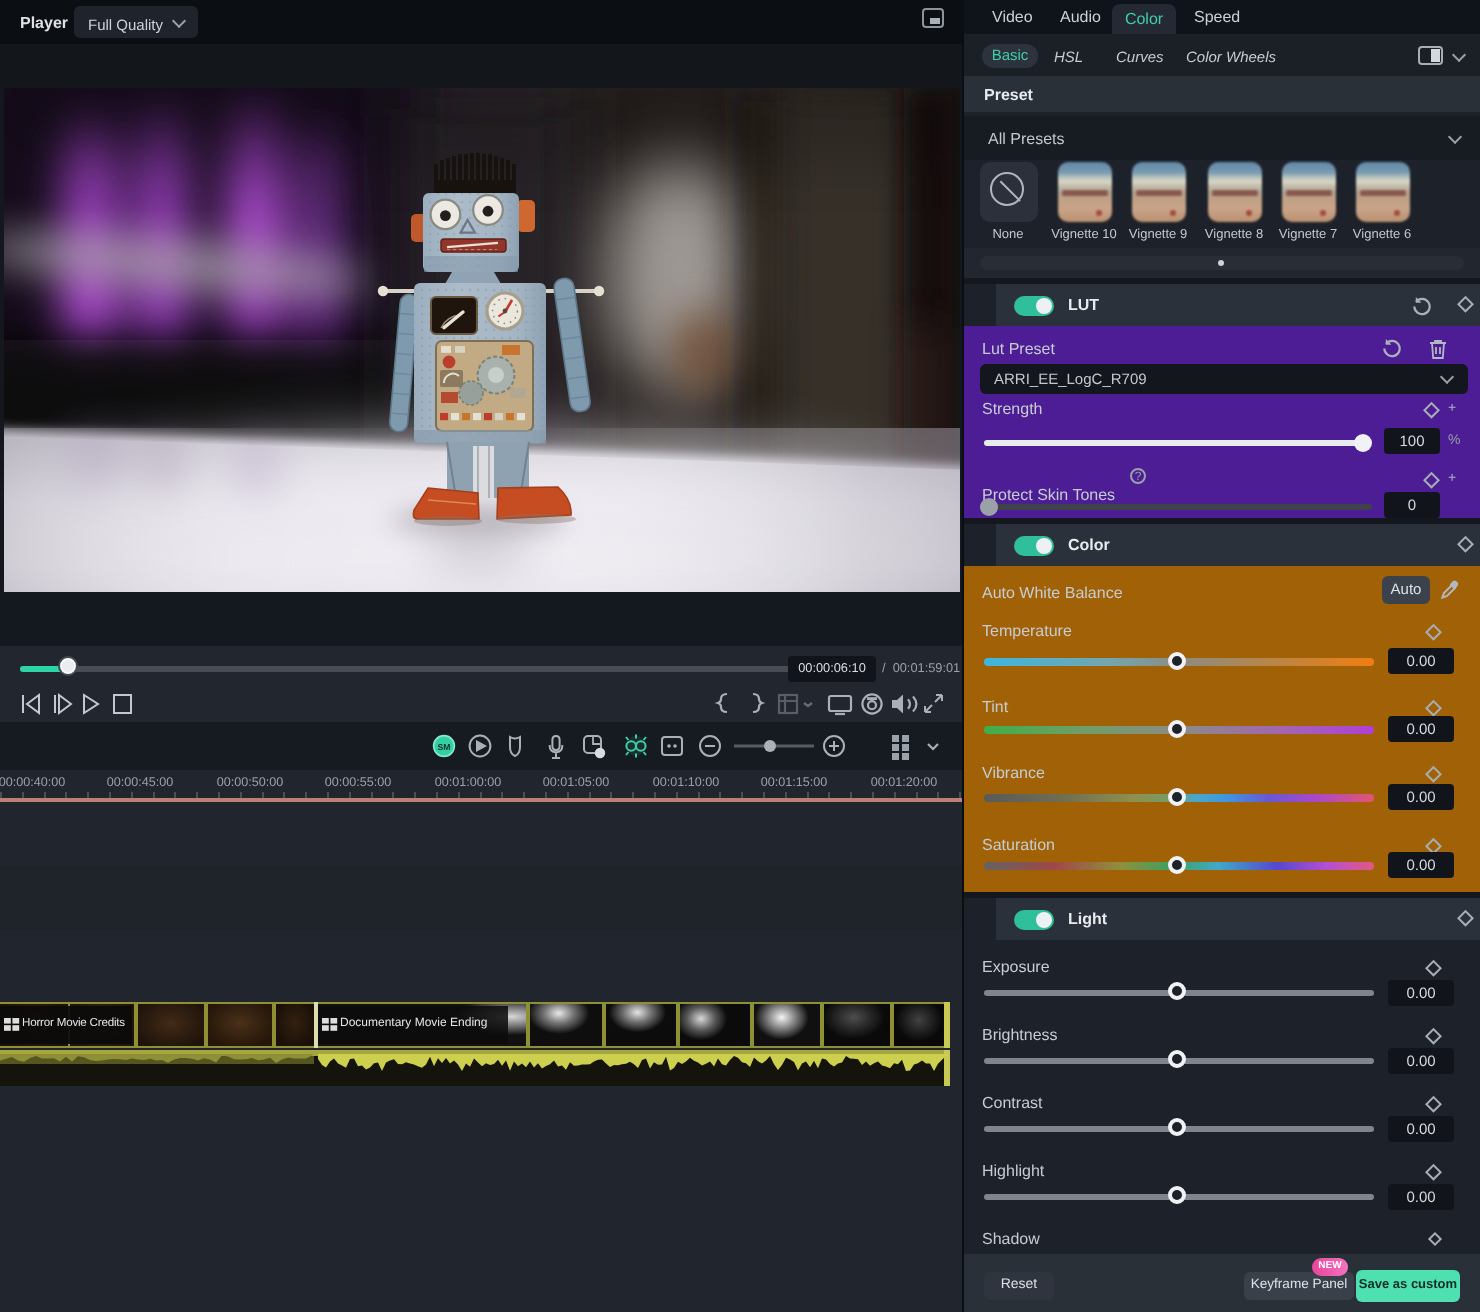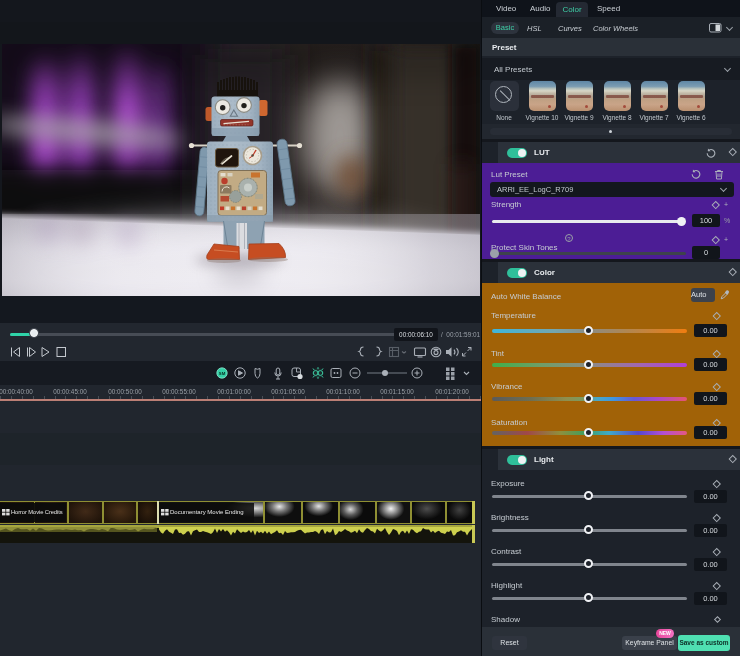--- a/index.html
+++ b/index.html
@@ -62,20 +62,28 @@
     background:linear-gradient(180deg,#5f87a6 0%,#7b9cb2 18%,#b9c4bd 26%,#d9d6c6 33%,#c4bcab 40%,#b0a190 52%,#c0a083 62%,#c9a488 78%,#ba9070 100%); filter:blur(0.4px); }
   .thumb:after { content:""; position:absolute; left:2px; top:13.5px; width:23px; height:3px; background:rgba(110,40,30,.6); border-radius:1px; }
   .thumb:before { content:""; position:absolute; left:19px; top:24px; width:3px; height:3px; background:rgba(150,40,30,.7); border-radius:50%; }
   .tlabel { position:absolute; top:58px; font-size:6.5px; color:#c2c8ce; transform:translateX(-50%); white-space:nowrap; }
 </style>
 </head>
 <body>
 <div id="stage">
 
   <div id="left">
+    <div id="topbar">
+      <span class="player">Player</span>
+      <div id="qualbox">
+          <span>Full Quality</span>
+          <i class="chev"></i>
+        </div>
+      <div class="imgicon"></div>
+    </div>
     <div id="gapAboveVideo"></div>
     <div id="video">
       <svg width="478" height="252" viewBox="0 0 478 252">
         <defs>
           <filter id="b18" x="-150%" y="-150%" width="400%" height="400%">
               <feGaussianBlur stdDeviation="16"></feGaussianBlur>
             </filter>
           <filter id="b10" x="-150%" y="-150%" width="400%" height="400%">
               <feGaussianBlur stdDeviation="10"></feGaussianBlur>
             </filter>
@@ -492,21 +500,21 @@
     </div>
 
     <div class="secgap" style="top:259px;"></div>
     <div class="sechead" style="top:262px;">
       <div class="toggle"></div>
       <span class="sectitle">Color</span>
       <div class="diam" style="left:232px; top:7px;"></div>
     </div>
     <div class="abs" style="left:0; top:283px; width:258px; height:163px; background:#a16207;">
       <span class="lbl" style="left:9px; top:9px;">Auto White Balance</span>
-      <div class="abs" style="left:209px; top:5px; width:24px; height:14px; background:#3c424c; border-radius:3px; color:#dde1e5; font-size:7.5px; line-height:14px;">Auto</div>
+      <div class="abs" style="left:209px; top:5px; width:24px; height:14px; background:#3c424c; border-radius:3px; color:#dde1e5; font-size:7.5px; text-align:center; line-height:14px;">Auto</div>
       <svg class="abs" style="left:238px; top:6px;" width="11" height="11" viewBox="0 0 11 11">
           <path d="M1.2 9.8 L2 7.5 L6 3.5 L7.5 5 L3.5 9 Z" fill="none" stroke="#b2b8c0" stroke-width="1"></path>
           <path d="M5.8 2.2 q1 -1.6 2.4 -0.6 q1.6 1 0.4 2.6 L7.2 5.8 L4.8 3.4 Z" fill="#b2b8c0"></path>
         </svg>
 
       <span class="lbl" style="left:9px; top:28px;">Temperature</span>
       <div class="diam" style="left:232px; top:30px;"></div>
       <div class="track" style="left:10px; top:46px; width:195px; background:linear-gradient(90deg,#3eb6dc 0%,#74a6ae 32%,#8c8c84 50%,#ae8754 68%,#f07d10 100%); height:3.5px;"></div>
       <div class="knob" style="left:102px; top:43px;"></div>
       <div class="valbox" style="left:212px; top:41px;">0.00</div>

